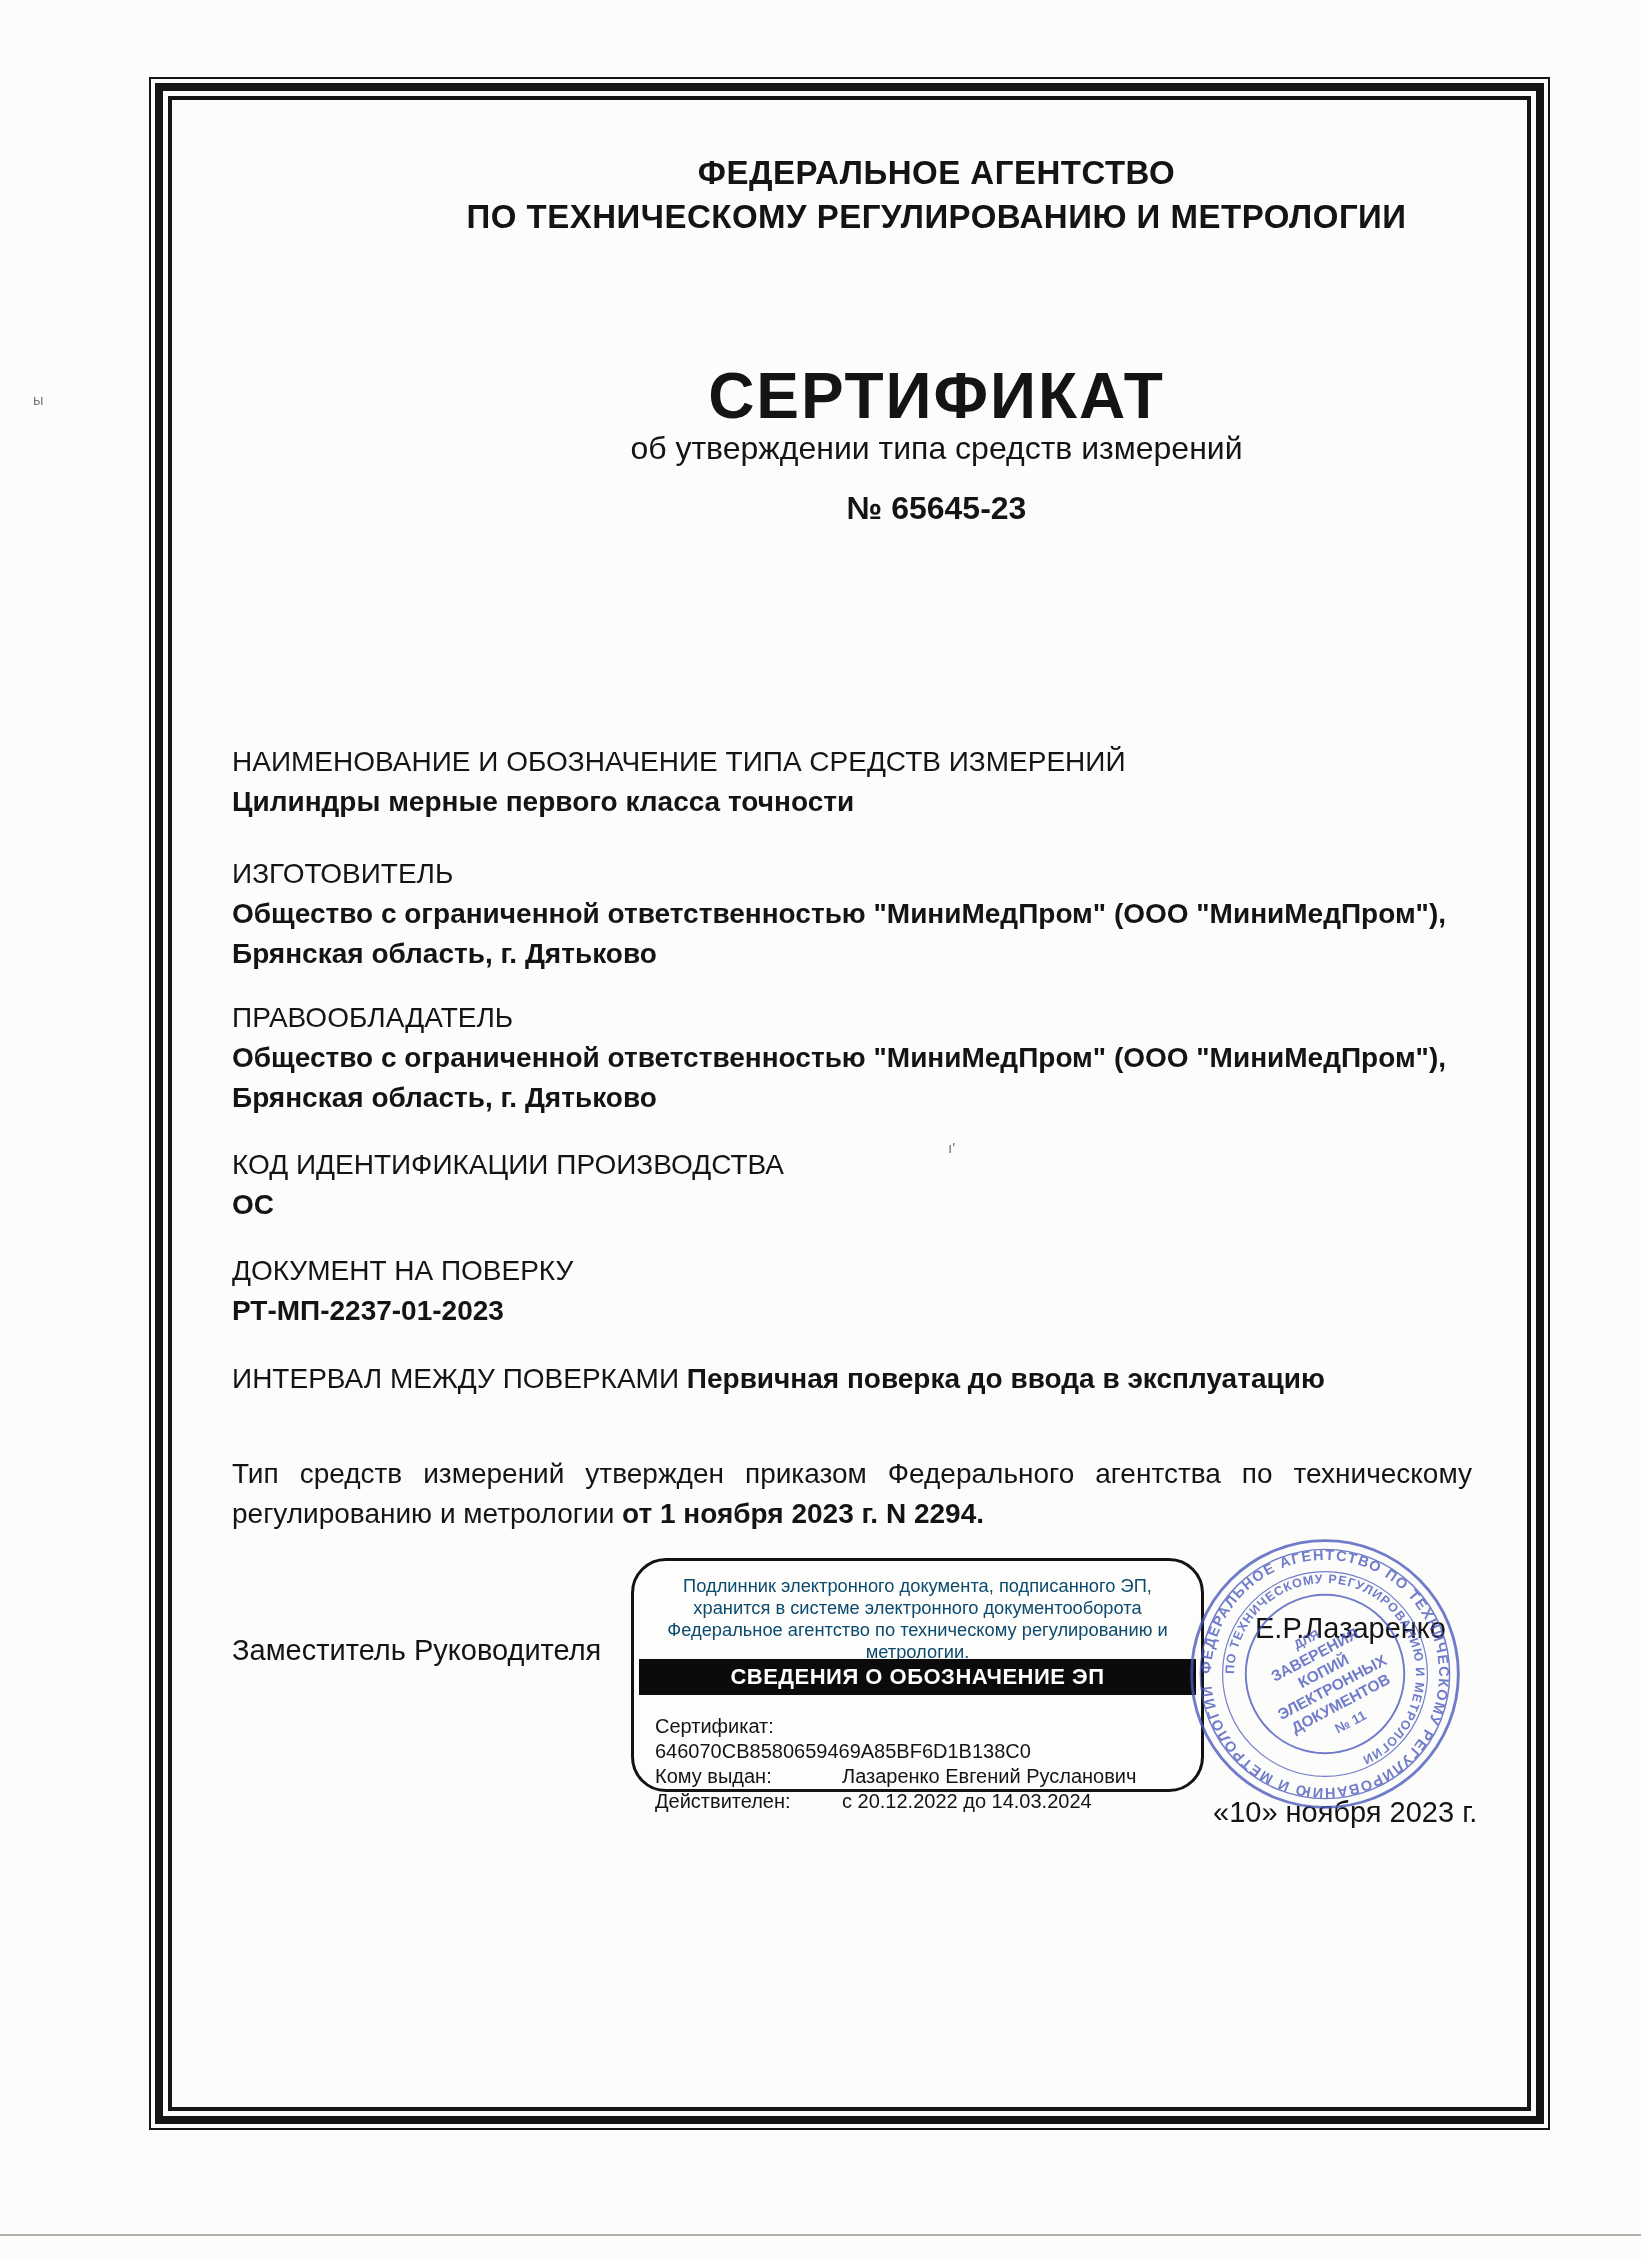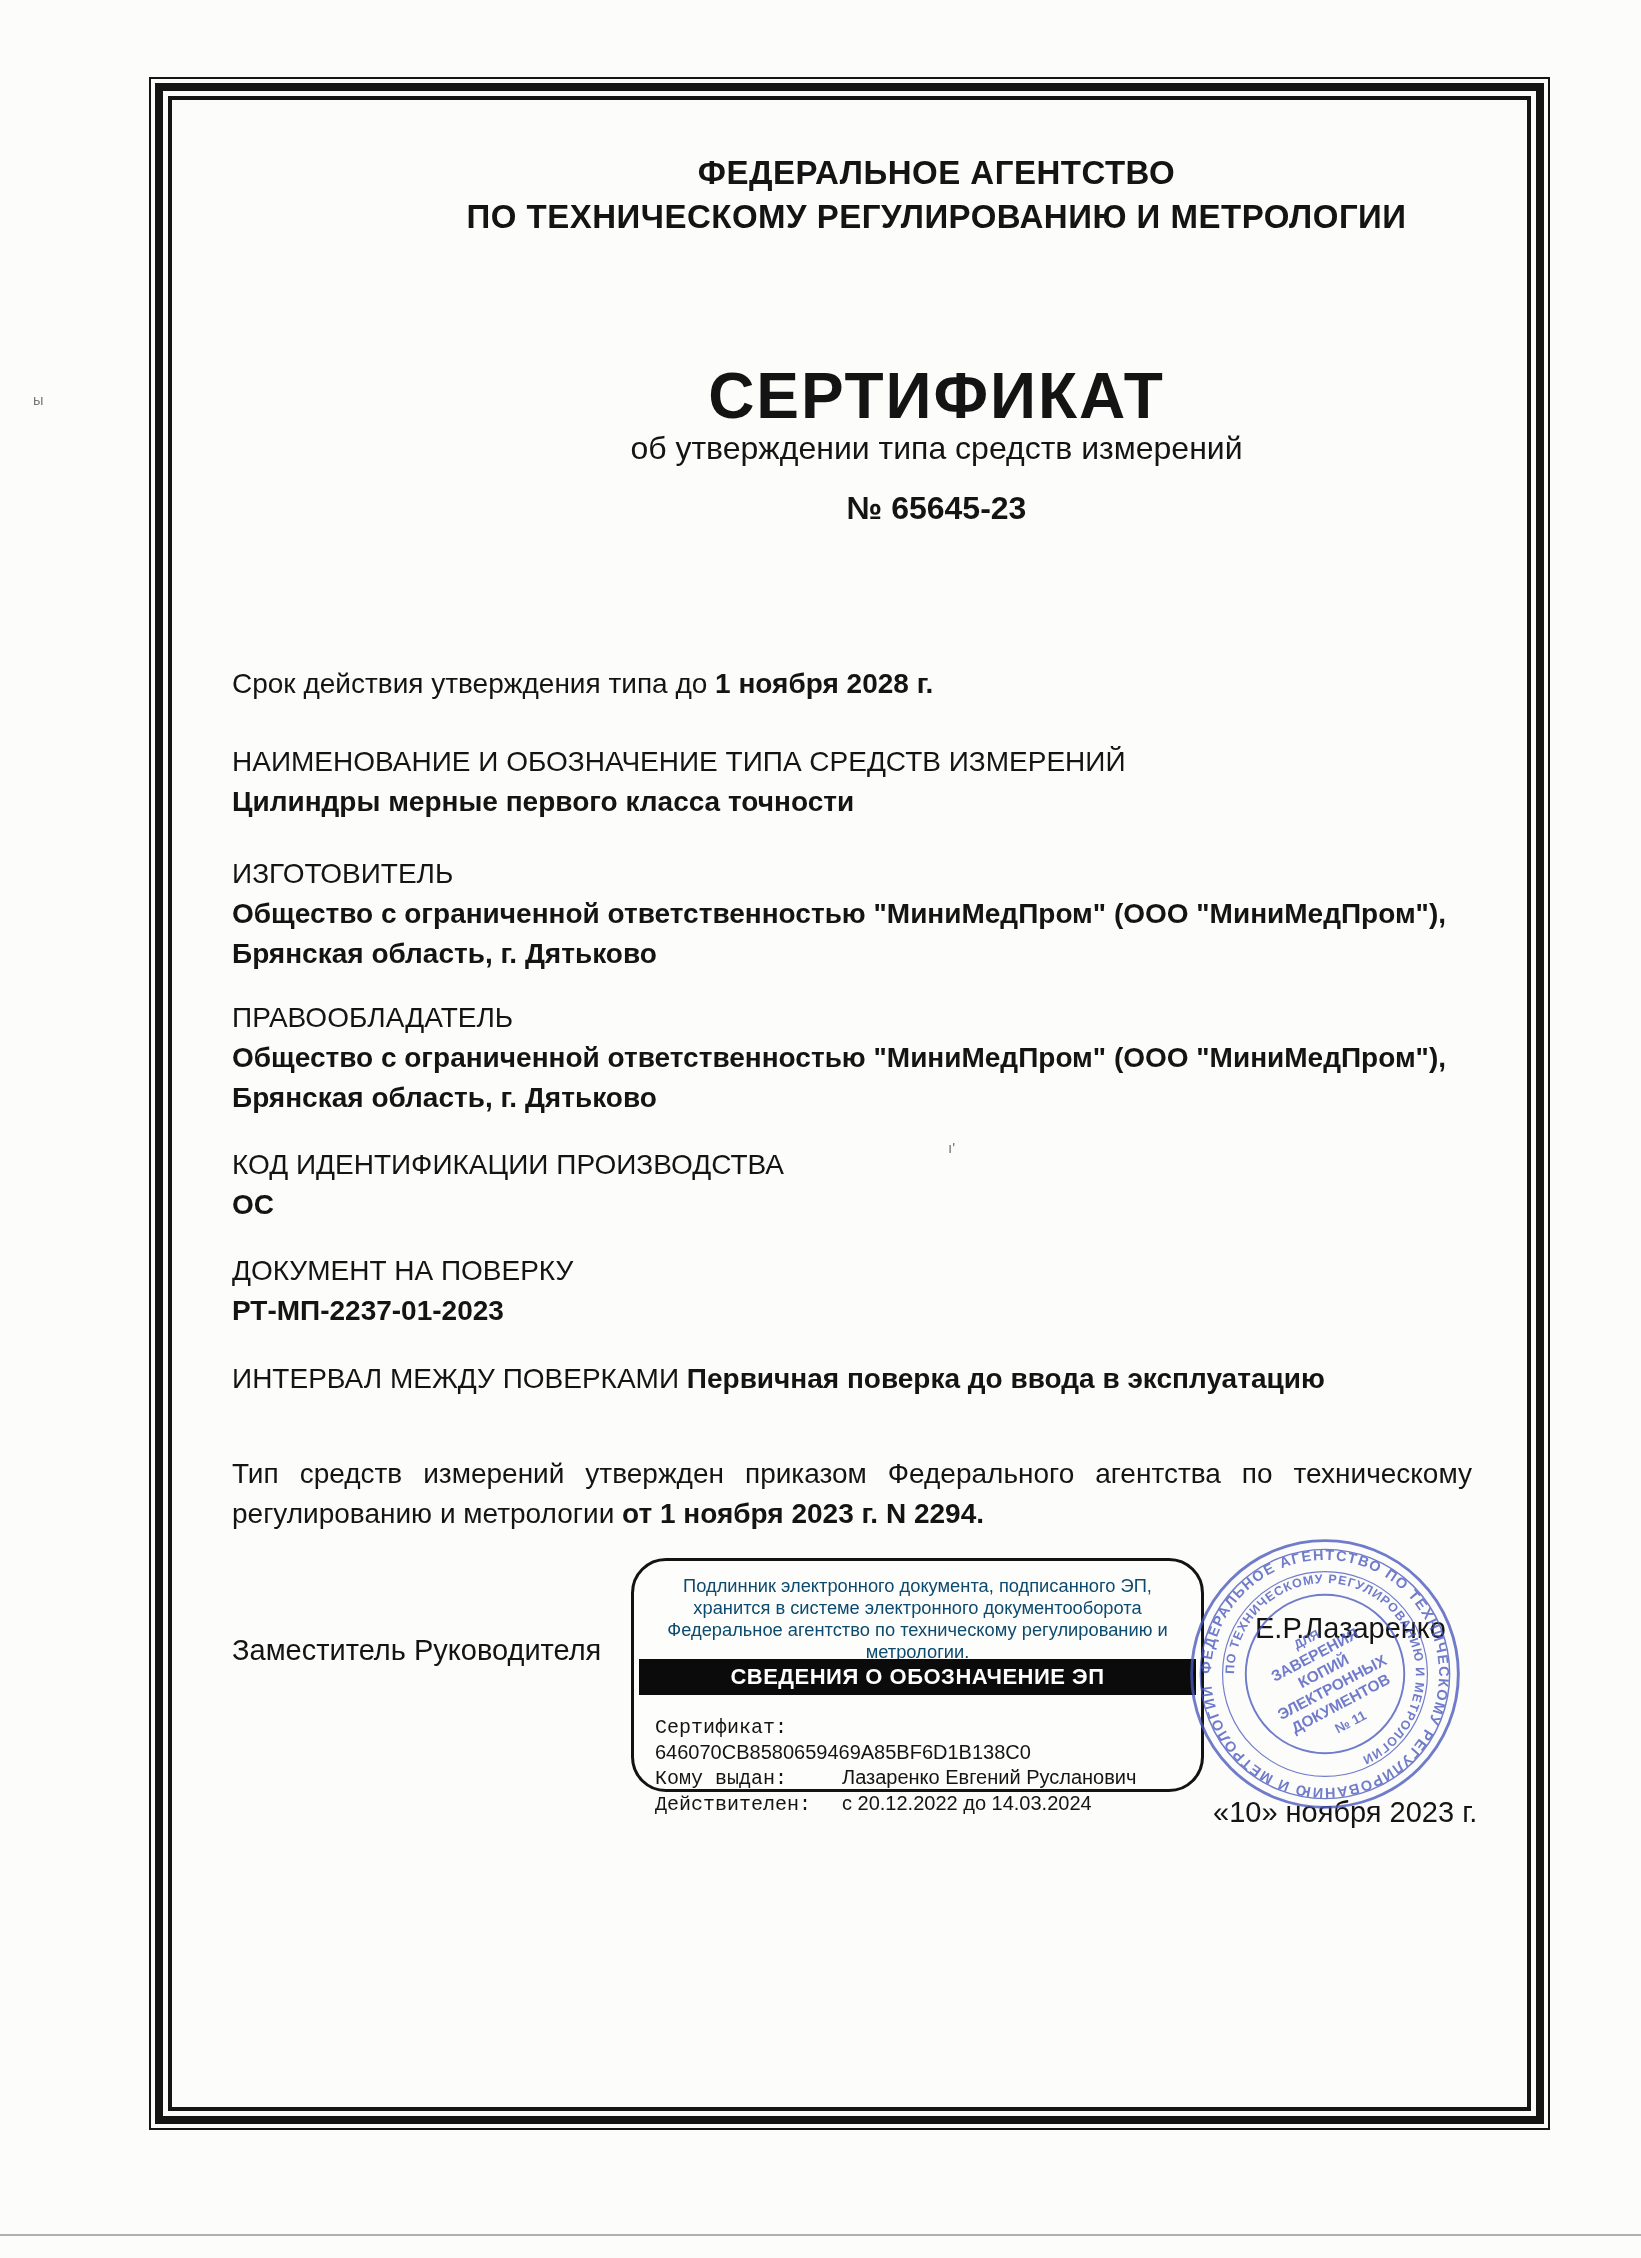--- a/index.html
+++ b/index.html
@@ -31,21 +31,21 @@
 
   .ep-box{position:absolute;left:631px;top:1558px;width:573px;height:234px;
     border:3.9px solid #131313;border-radius:35px;background:rgba(253,253,252,0.92);
     box-sizing:border-box;z-index:2;}
   .ep-text{position:absolute;top:13.5px;left:9.7px;right:9.7px;text-align:center;
     font-size:18.3px;line-height:22px;color:#0c4a6e;}
   .ep-bar{position:absolute;top:98px;left:4.8px;right:4.8px;height:36px;background:#0b0b0b;
     color:#ffffff;font-weight:bold;font-size:22px;line-height:36px;text-align:center;
     letter-spacing:0.5px;}
   .ep-lines{position:absolute;top:153px;left:21px;right:9.7px;font-size:20px;line-height:25px;}
-  .ep-lines .lbl{display:inline-block;min-width:187px;font-family:Liberation Mono, monospace;}
+  .ep-lines .lbl{display:inline-block;min-width:187px;}
 
   .stamp{position:absolute;left:1182px;top:1531px;width:286px;height:286px;z-index:3;
     opacity:0.78;}
 
   .scan-line{position:absolute;left:0;top:2234px;width:1641px;height:1.9px;background:#8a8a80;opacity:0.65;}
   .artifact{position:absolute;color:#4a4a4a;opacity:0.75;}
   .a1{left:33px;top:392px;font-size:14.5px;}
   .a2{left:948px;top:1139px;font-size:15.4px;}
 </style>
 </head>
@@ -61,23 +61,20 @@
 
   <div class="abs centered hdr">
     <div>ФЕДЕРАЛЬНОЕ АГЕНТСТВО</div>
     <div>ПО ТЕХНИЧЕСКОМУ РЕГУЛИРОВАНИЮ И МЕТРОЛОГИИ</div>
   </div>
 
   <div class="abs centered big-title">СЕРТИФИКАТ</div>
   <div class="abs centered subtitle">об утверждении типа средств измерений</div>
   <div class="abs centered cert-no">№ 65645-23</div>
 
-  <div class="abs body-block" style="top:664px">
-    <span>Срок действия утверждения типа до </span><span class="b">1 ноября 2028 г.</span>
-  </div>
 
   <div class="abs body-block" style="top:742px">
     <div>НАИМЕНОВАНИЕ И ОБОЗНАЧЕНИЕ ТИПА СРЕДСТВ ИЗМЕРЕНИЙ</div>
     <div class="b">Цилиндры мерные первого класса точности</div>
   </div>
 
   <div class="abs body-block" style="top:854px">
     <div>ИЗГОТОВИТЕЛЬ</div>
     <div class="b">Общество с ограниченной ответственностью "МиниМедПром" (ООО "МиниМедПром"), Брянская область, г. Дятьково</div>
   </div>

